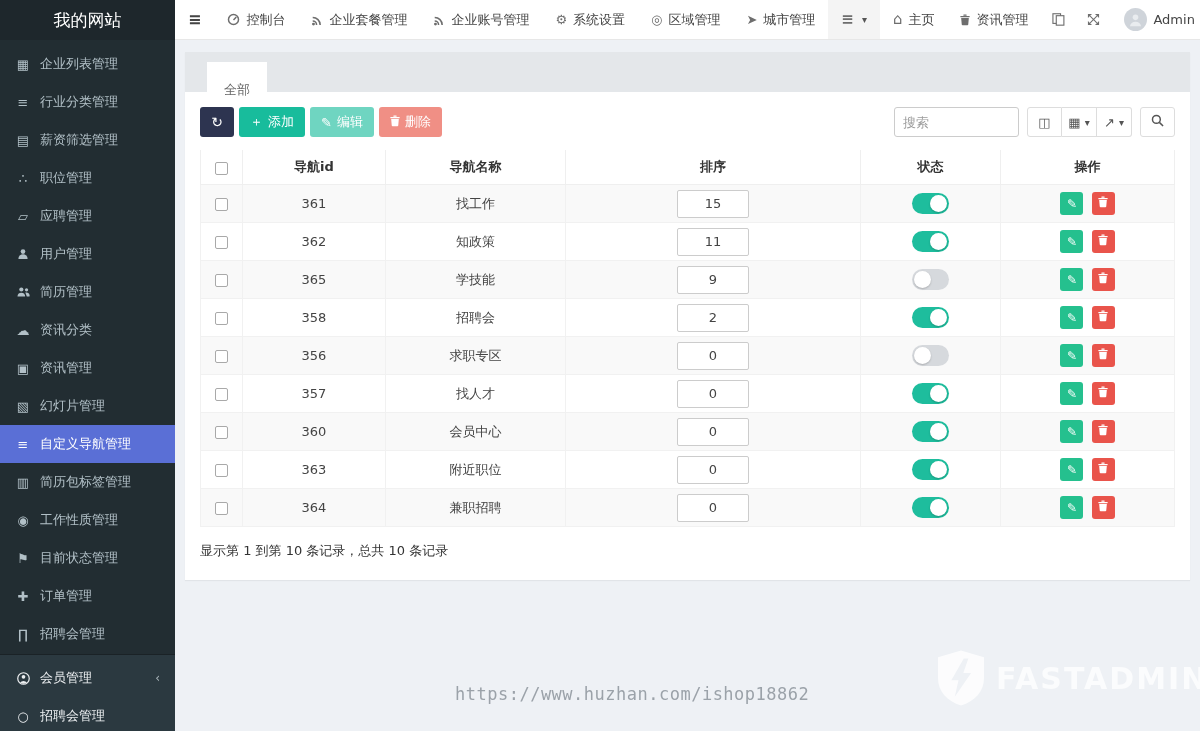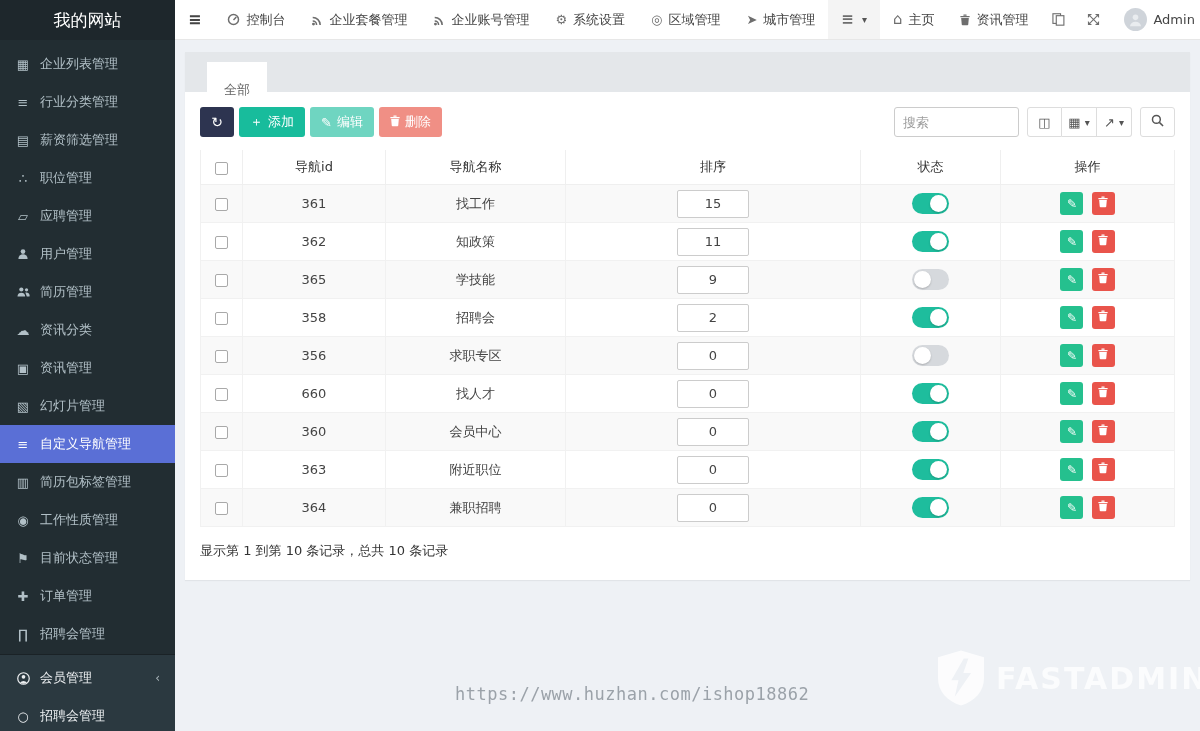--- a/index.html
+++ b/index.html
@@ -51,21 +51,21 @@
   .search-input::placeholder { color:#9a9a9a; }
   .btn-group { display:flex; }
   .gbtn { width:35px; height:30px; background:#fff; border:1px solid #ddd; color:#555; display:inline-flex; align-items:center; justify-content:center; gap:3px; cursor:pointer; font-size:13px; }
   .btn-group .gbtn + .gbtn { border-left:none; }
   .btn-group .gbtn:first-child { border-radius:3px 0 0 3px; }
   .btn-group .gbtn:last-child { border-radius:0 3px 3px 0; }
   .gbtn.single { border-radius:3px; }
   .gbtn .caret { margin-left:1px; }
   
   table { width:100%; border-collapse:collapse; }
-  th { font-weight:normal; color:#333; padding:8px 6px; border:1px solid #efefef; border-top:none; text-align:center; font-size:13px; }
+  th { font-weight:bold; color:#333; padding:8px 6px; border:1px solid #efefef; border-top:none; text-align:center; font-size:13px; }
   td { height:38px; padding:0 6px; border:1px solid #f1f1f1; text-align:center; color:#444; font-size:13px; }
   tbody tr:nth-child(odd) { background:#f9f9f9; }
   .cb { display:inline-block; width:13px; height:13px; border:1px solid #a9a9a9; border-radius:2px; background:#fff; vertical-align:middle; cursor:pointer; }
   .sort-input { width:72px; height:28px; border:1px solid #ccc; border-radius:2px; text-align:center; font-size:13px; color:#444; font-family:inherit; background:#fff; }
   .toggle { display:inline-block; width:37px; height:21px; border-radius:11px; background:#1ebd9d; position:relative; vertical-align:middle; cursor:pointer; }
   .toggle .knob { position:absolute; top:2px; right:2px; width:17px; height:17px; border-radius:50%; background:#fff; box-shadow:0 1px 2px rgba(0,0,0,.2); }
   .toggle.off { background:#d6d9dd; }
   .toggle.off .knob { right:auto; left:2px; }
   .op { width:23px; height:23px; border:none; border-radius:3px; color:#fff; display:inline-flex; align-items:center; justify-content:center; cursor:pointer; margin:0 2px; vertical-align:middle; }
   .op.edit { background:#25c08e; font-size:12px; }
@@ -473,21 +473,21 @@
                       <rect x="4" y="0" width="4" height="1.3" rx=".4"></rect>
                       <rect x="0.4" y="1.7" width="11.2" height="1.4" rx=".4"></rect>
                       <path d="M1.4 4.1h9.2l-.7 7.9a1 1 0 0 1-1 .9H3.1a1 1 0 0 1-1-.9z"></path>
                     </svg></span>
                 </button>
     </td>
   </tr>
 
   <tr>
     <td><span class="cb"></span></td>
-    <td>660</td>
+    <td>357</td>
     <td>找人才</td>
     <td><input class="sort-input" value="0" style=""></td>
     <td><span class="toggle"><span class="knob"></span></span></td>
     <td>
       <button class="op edit">
                   <span>✎</span>
                 </button>
       <button class="op del">
                   <span class="svg-slot"><svg viewBox="0 0 12 13" width="10" height="12" fill="currentColor">
                       <rect x="4" y="0" width="4" height="1.3" rx=".4"></rect>

